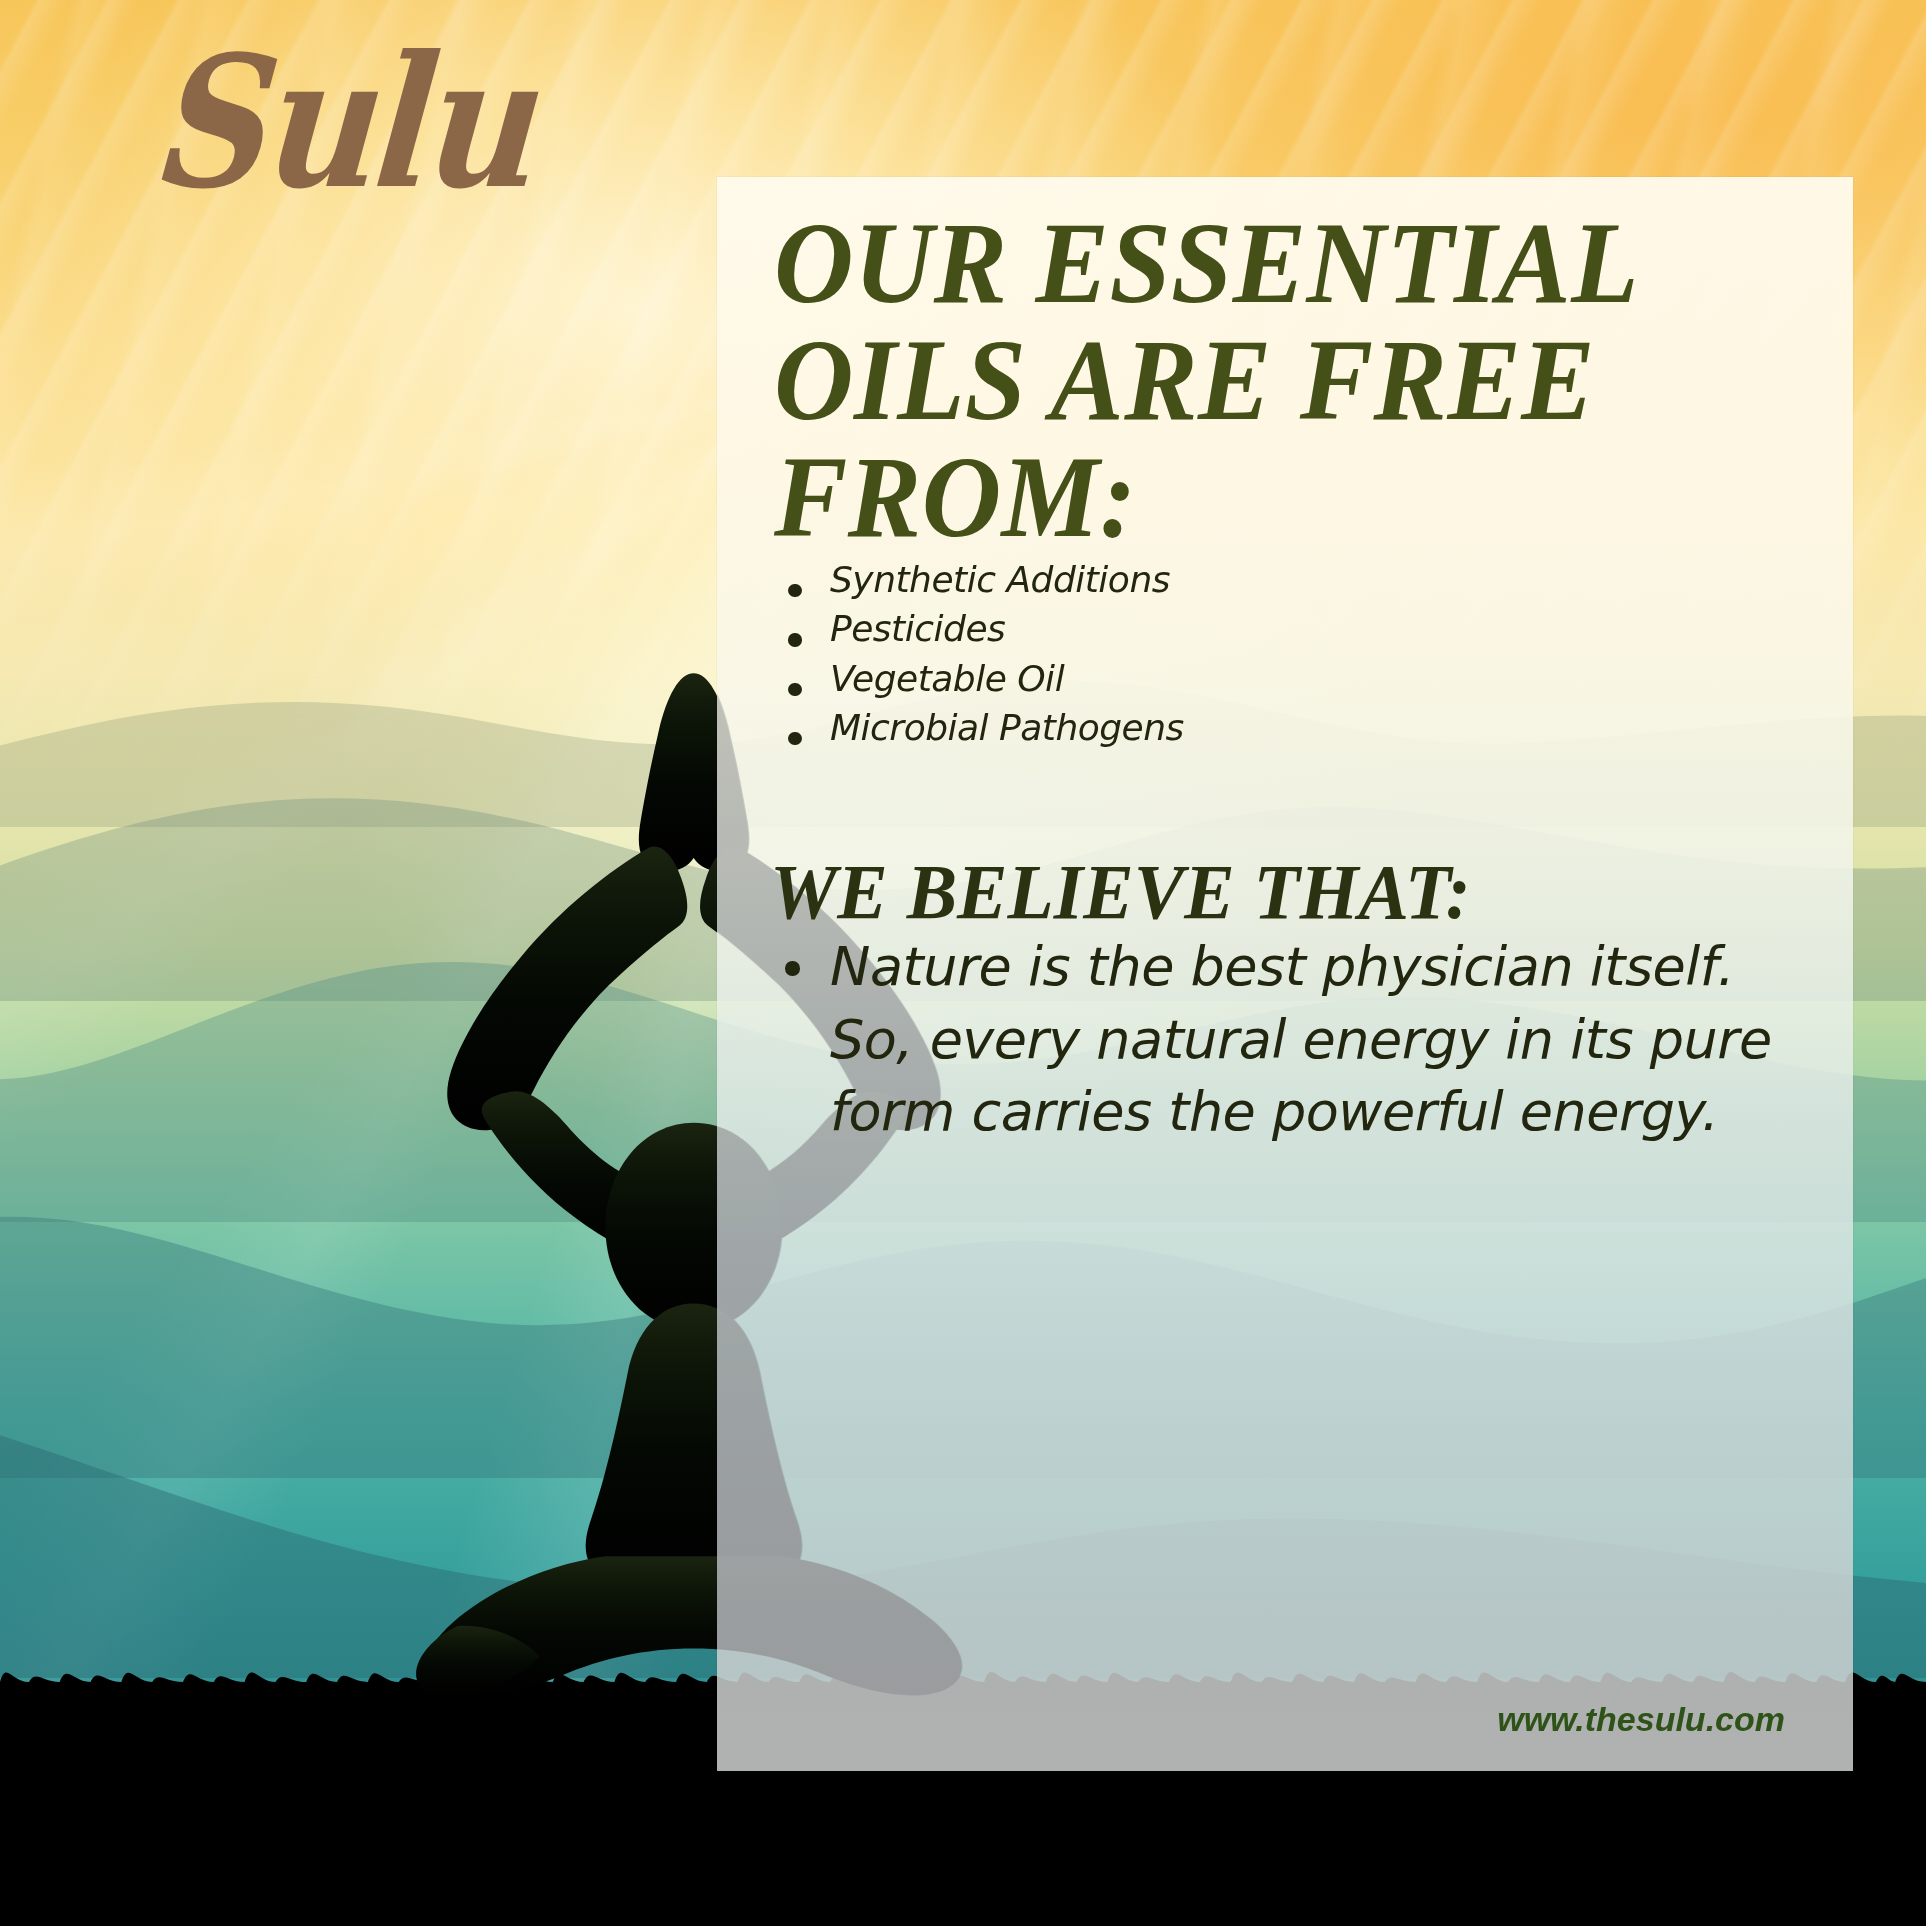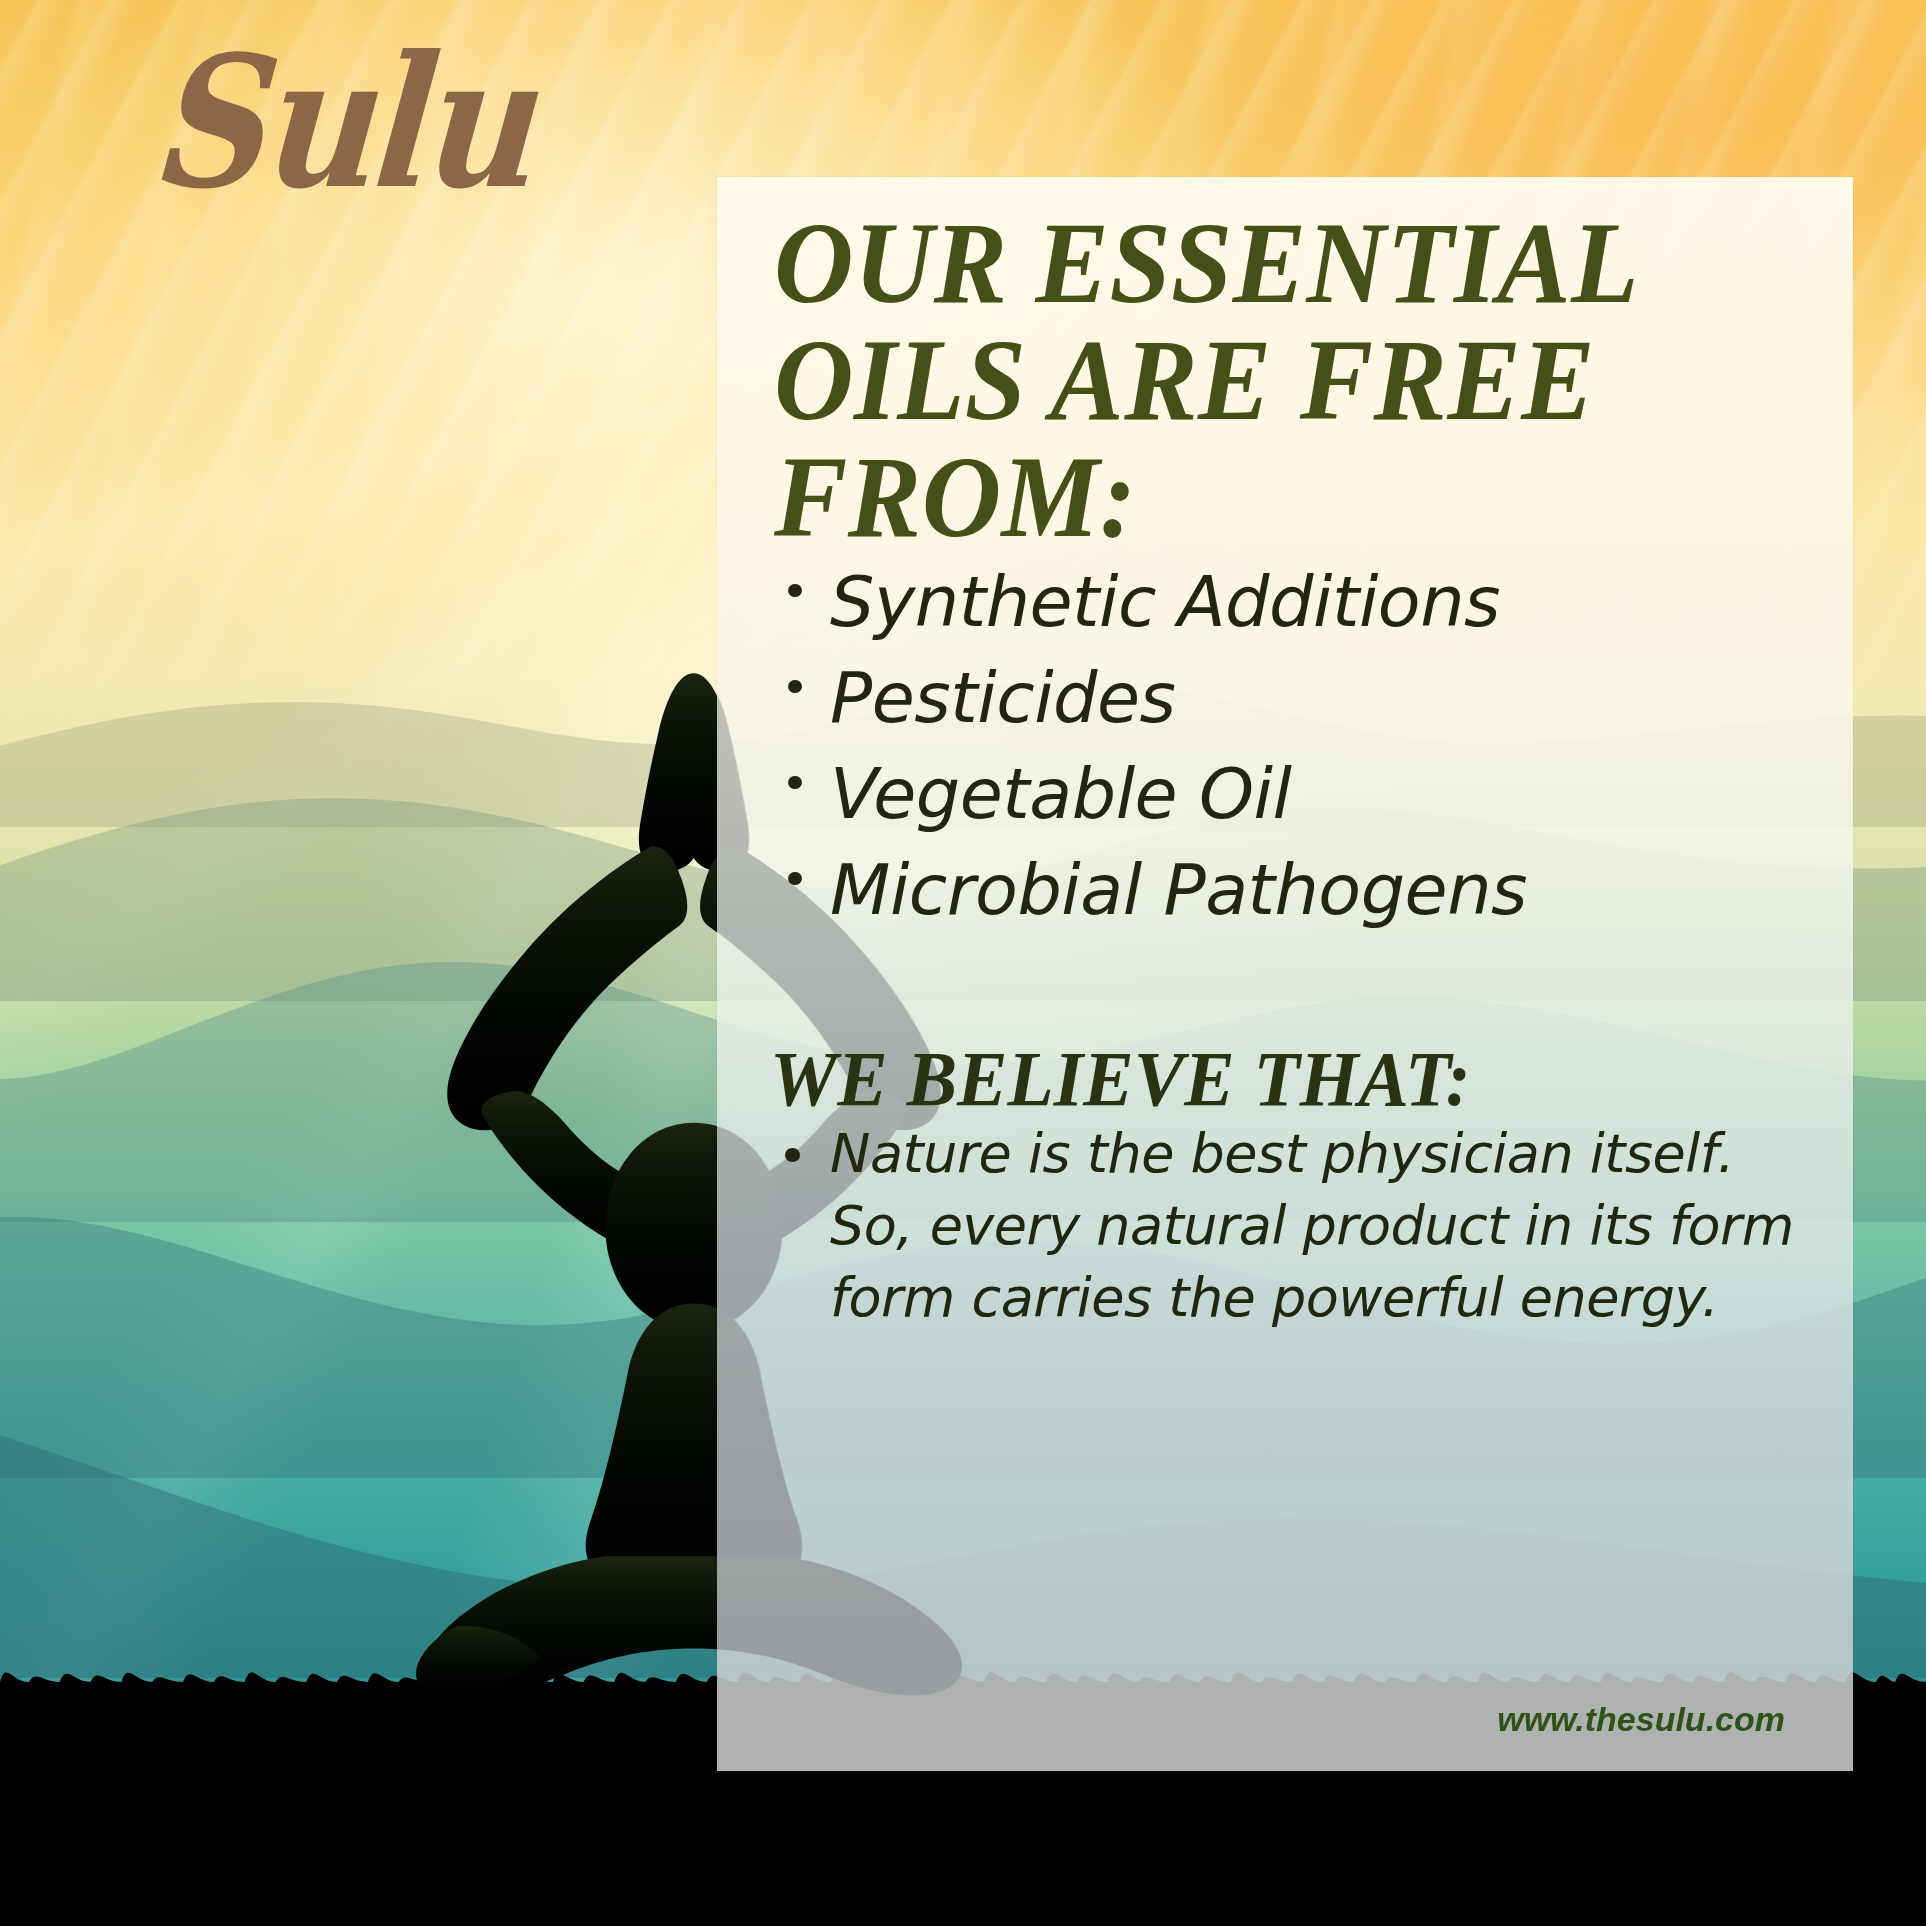--- a/index.html
+++ b/index.html
@@ -178,21 +178,21 @@
   }
   ul.blist li::before{
     content:"";
     position:absolute;
     border-radius:50%;
     background:#22260F;
   }
 
   .list-free{margin-top:95px;}
   .list-free li{
-    font-size:70px;
+    font-size:36px;
     line-height:1.37;
     letter-spacing:-0.5px;
   }
   .list-free li::before{
     width:13.3px;height:13.3px;
     left:14.4px;top:29px;
   }
 
   .subhead{
     font-family:"Liberation Serif", serif;
@@ -408,21 +408,21 @@
       <ul class="blist list-free">
         <li>Synthetic Additions</li>
         <li>Pesticides</li>
         <li>Vegetable Oil</li>
         <li>Microbial Pathogens</li>
       </ul>
 
       <h2 class="subhead">WE BELIEVE THAT:</h2>
 
       <ul class="blist list-believe">
-        <li>Nature is the best physician itself. So, every natural product in its form form carries the powerful energy.</li>
+        <li>Nature is the best physician itself. So, every natural energy in its pure form carries the powerful energy.</li>
       </ul>
 
       <div class="site">www.thesulu.com</div>
 
     </div>
   </div>
 
   <div class="logo-block">
     <div class="logo-word">Sulu</div>
   </div>

